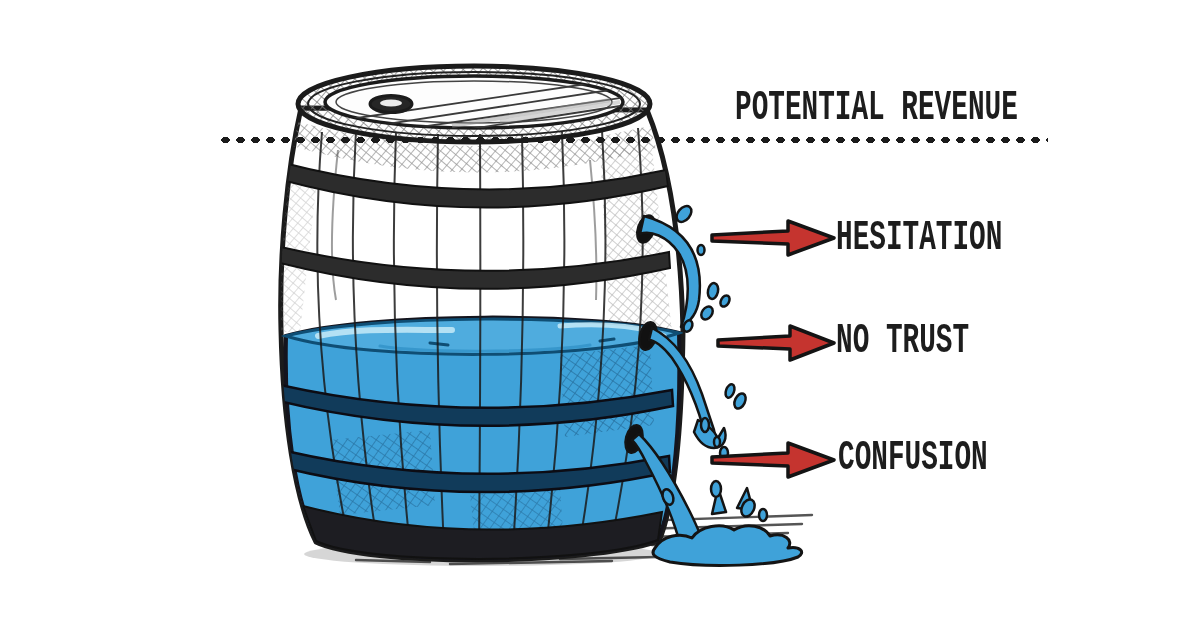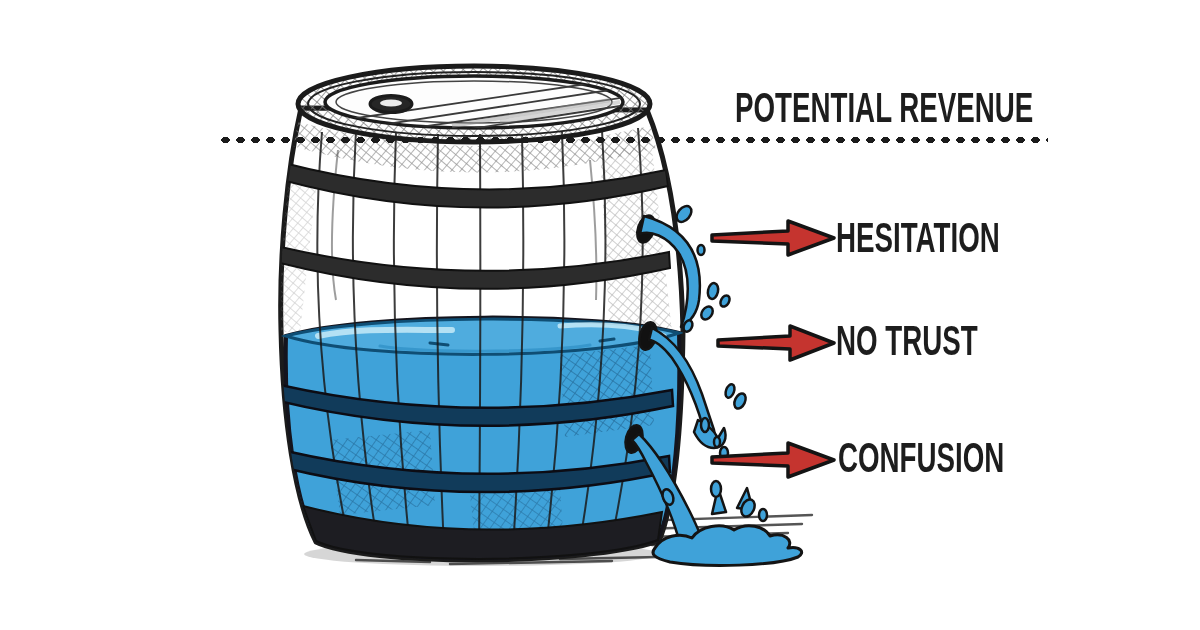--- a/index.html
+++ b/index.html
@@ -1,18 +1,18 @@
 <!DOCTYPE html>
 <html><head>
 <meta charset="utf-8">
 <style>
   html,body{margin:0;padding:0;background:#ffffff;}
   .stage{
     position:relative;width:1200px;height:630px;overflow:hidden;
-    background:#ffffff;font-family:Liberation Sans, sans-serif;
+    background:#ffffff;font-family:Liberation Mono, monospace;
   }
   .illustration{position:absolute;left:0;top:0;z-index:1;}
   .dotted-line{
     position:absolute;left:218px;top:134px;width:830px;height:12px;z-index:3;
     background-image:radial-gradient(ellipse 4.2px 3.4px at center,#1b1b1b 97%,transparent 100%);
     background-size:15px 12px;background-repeat:repeat-x;
   }
   .hand-label{
     position:absolute;z-index:4;color:#1d1d1d;font-weight:700;font-size:42px;
     line-height:1;white-space:nowrap;letter-spacing:0px;

